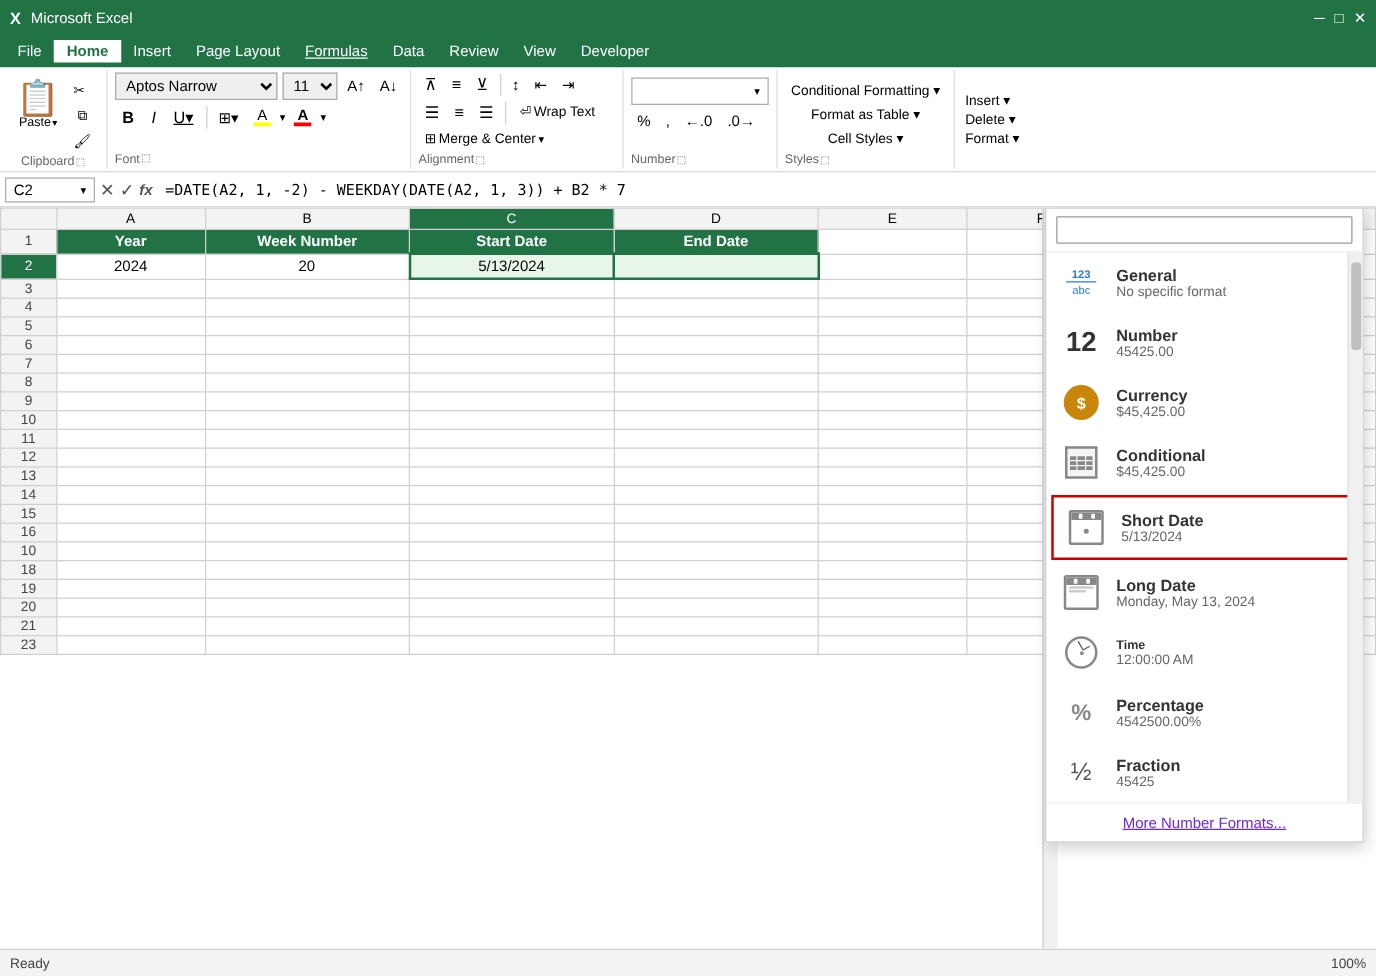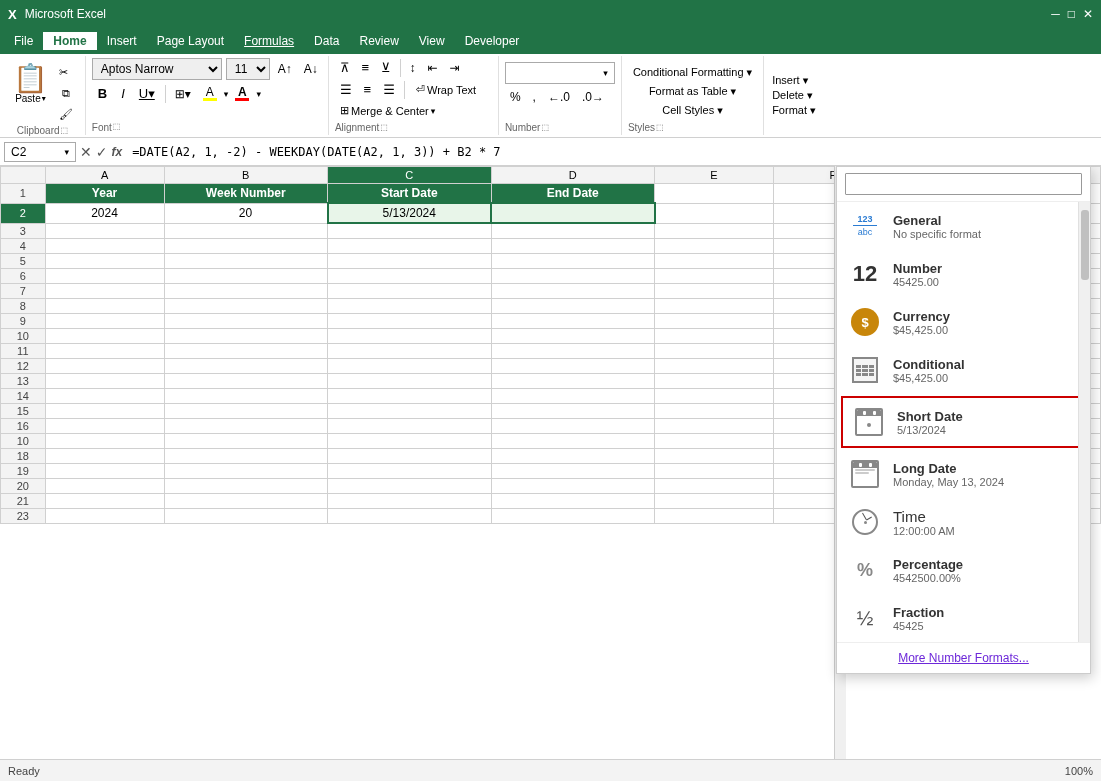--- a/index.html
+++ b/index.html
@@ -548,21 +548,21 @@
 
         <div style="display:flex; align-items:center; padding:6px 10px; cursor:pointer; gap:10px;">
           <div style="width:36px; height:36px; display:flex; align-items:center; justify-content:center; flex-shrink:0;">
             <div style="width:26px; height:26px; border:2px solid #888; border-radius:50%; display:flex; align-items:center; justify-content:center; position:relative;">
               <div style="position:absolute; width:1px; height:8px; background:#555; transform-origin:bottom center; transform:rotate(-30deg); bottom:13px; left:12px;"></div>
               <div style="position:absolute; width:1px; height:6px; background:#555; transform-origin:bottom center; transform:rotate(60deg); bottom:13px; left:12px;"></div>
               <div style="width:3px; height:3px; background:#888; border-radius:50%;"></div>
             </div>
           </div>
           <div>
-            <div style="font-weight:400; font-size:15px; color:#333;">Time</div>
+            <div style="font-weight:700; font-size:10px; color:#333;">Time</div>
             <div style="font-size:11px; color:#666;">12:00:00 AM</div>
           </div>
         </div>
 
         <div style="display:flex; align-items:center; padding:6px 10px; cursor:pointer; gap:10px;">
           <div style="width:36px; height:36px; display:flex; align-items:center; justify-content:center; flex-shrink:0;">
             <span style="font-size:18px; color:#888; font-weight:bold;">%</span>
           </div>
           <div>
             <div style="font-weight:600; font-size:13px; color:#333;">Percentage</div>

